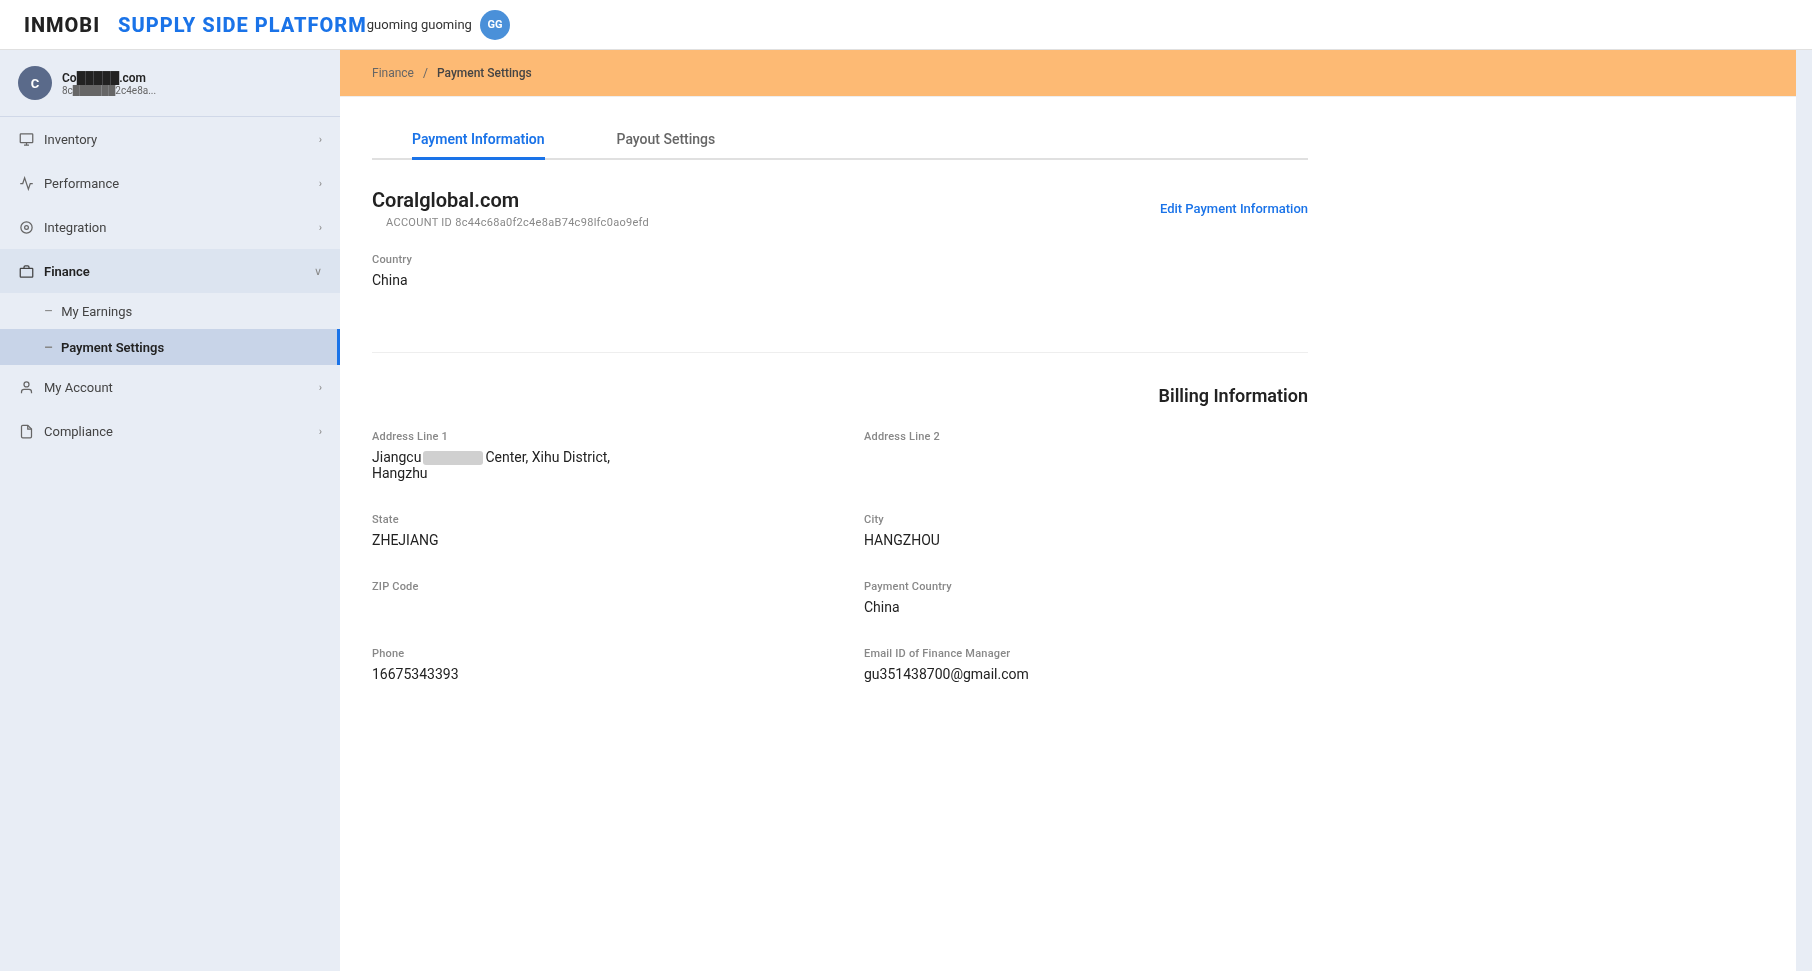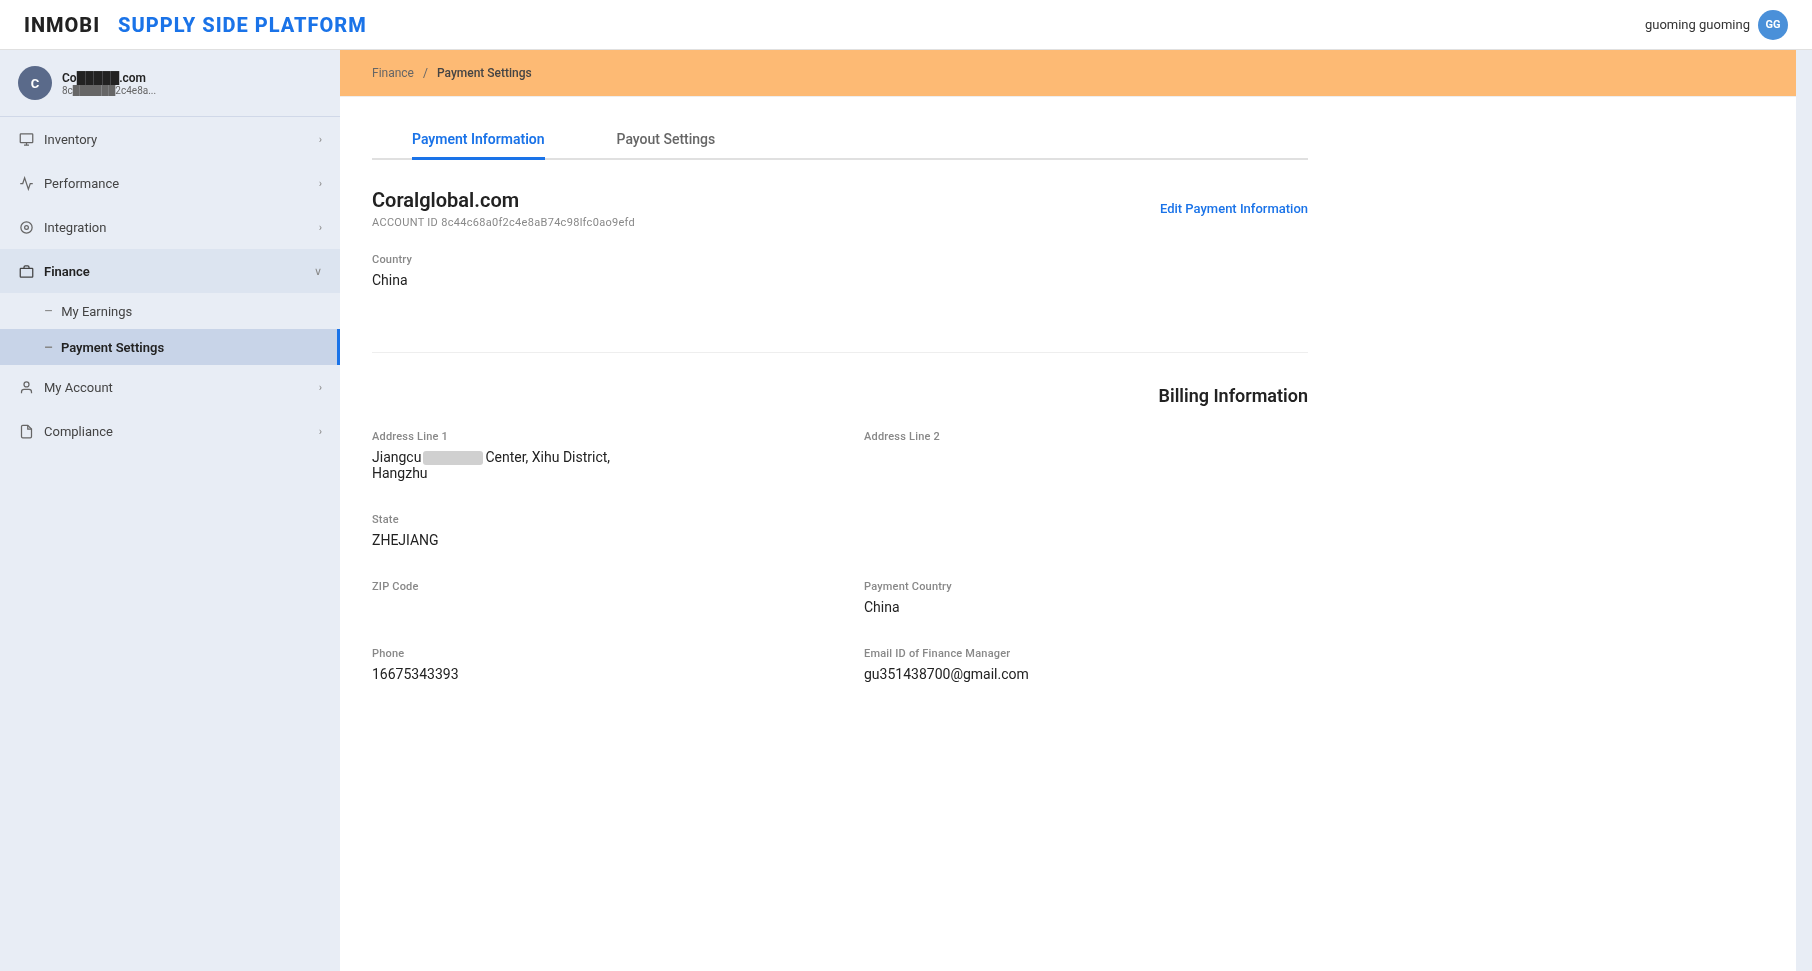--- a/index.html
+++ b/index.html
@@ -9,21 +9,20 @@
       min-height: 971px;
       color: #333;
     }
 
     
     .top-header {
       background: #fff;
       height: 50px;
       display: flex;
       align-items: center;
-      justify-content: space-between;
       padding: 16px 24px;
       border-bottom: 1px solid #e0e0e0;
       position: fixed;
       top: 0; left: 0; right: 0;
       z-index: 100;
     }
     .logo {
       font-size: 20px;
       font-weight: 700;
       letter-spacing: 1px;
@@ -213,20 +212,21 @@
     .company-name {
       font-size: 20px;
       font-weight: 600;
       color: #222;
       margin-bottom: 4px;
     }
     .account-id-text {
       font-size: 11px;
       color: #888;
       letter-spacing: 0.3px;
+      margin-left: 14px;
     }
     .edit-link {
       color: #1a73e8;
       font-size: 13px;
       cursor: pointer;
       font-weight: 500;
       white-space: nowrap;
     }
 
     
@@ -440,20 +440,24 @@
           <div class="info-label">Address Line 2</div>
           <div class="info-value"></div>
         </div>
       </div>
 
       <div class="info-grid">
         <div class="info-field">
           <div class="info-label">State</div>
           <div class="info-value">ZHEJIANG</div>
         </div>
+        <div class="info-field">
+          <div class="info-label">City</div>
+          <div class="info-value">HANGZHOU</div>
+        </div>
       </div>
 
       <div class="info-grid">
         <div class="info-field">
           <div class="info-label">ZIP Code</div>
         </div>
         <div class="info-field">
           <div class="info-label">Payment Country</div>
           <div class="info-value">China</div>
         </div>

